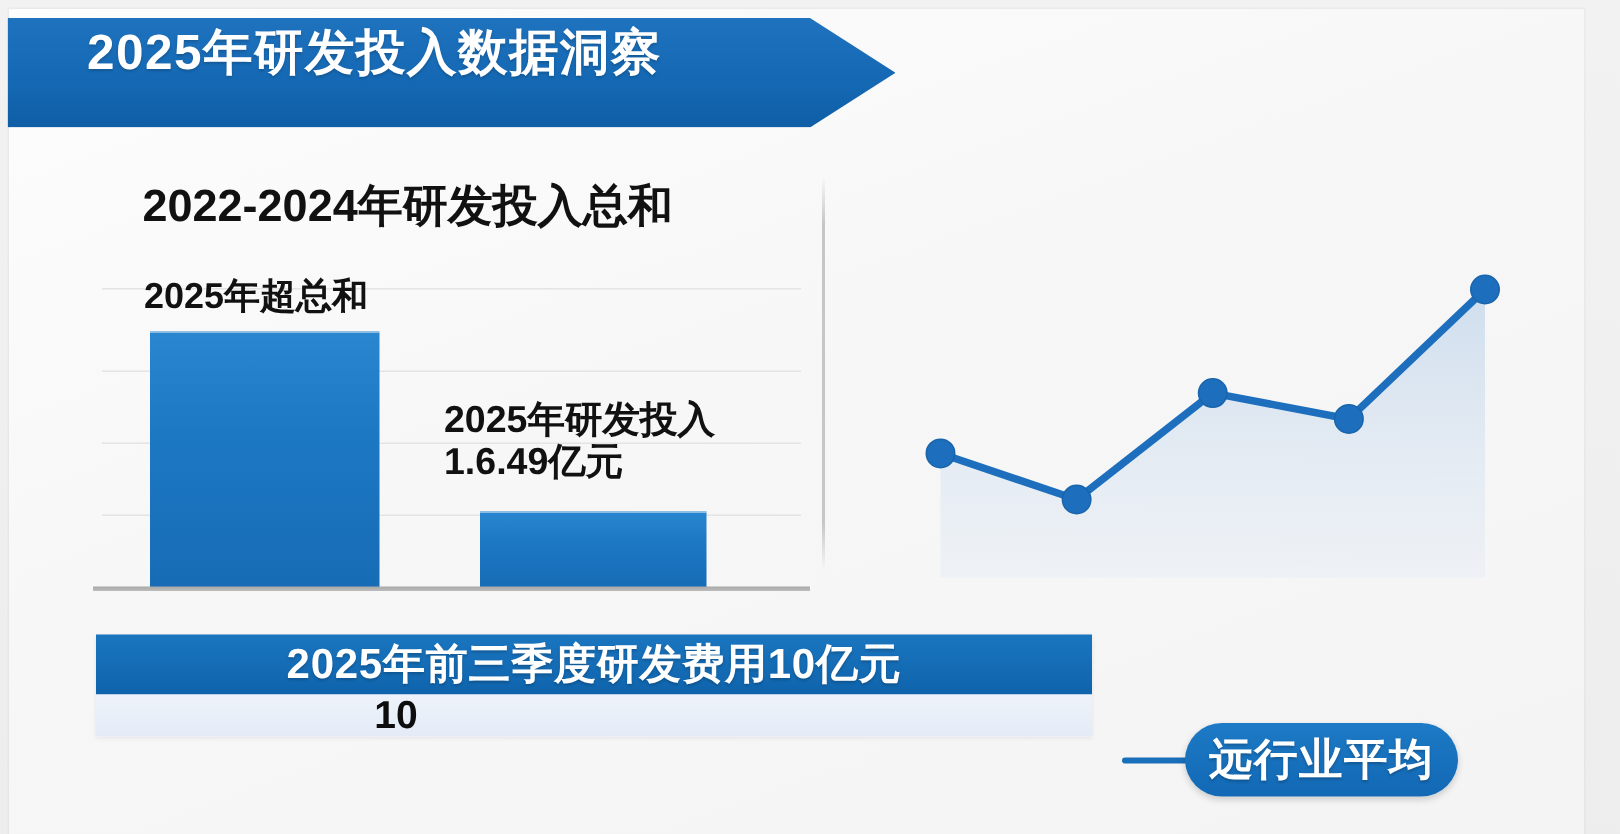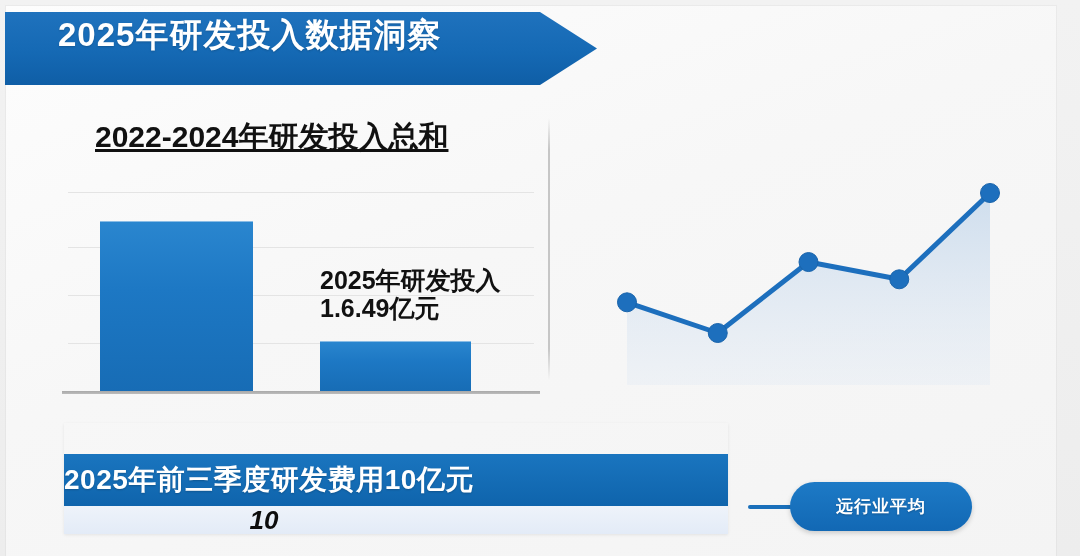--- a/index.html
+++ b/index.html
@@ -43,28 +43,27 @@
     position:absolute;left:548px;top:118px;width:2px;height:262px;
     background:linear-gradient(180deg,rgba(190,190,190,0) 0%,#c6c6c6 12%,#c6c6c6 88%,rgba(190,190,190,0) 100%);
   }
 
   
   .left-panel{position:absolute;left:0;top:0;width:548px;height:410px;}
   .left-heading{
     position:absolute;left:95px;top:117px;
     font-size:30px;font-weight:bold;color:#111;white-space:nowrap;
     letter-spacing:0px;
-    text-decoration:underline;
   }
   .bar-label-a{
     position:absolute;left:96px;top:181px;
     font-size:24px;font-weight:bold;color:#111;white-space:nowrap;
   }
   .bar-label-b{
-    position:absolute;left:320px;top:266px;width:190px;
+    position:absolute;left:296px;top:266px;width:190px;
     font-size:25px;font-weight:bold;color:#111;line-height:1.13;
     text-align:left;
   }
   .lgrid{position:absolute;left:68px;width:466px;height:1px;background:#e4e4e4;}
   .lgrid.g1{top:192px;} .lgrid.g2{top:247px;} .lgrid.g3{top:295px;} .lgrid.g4{top:343px;}
   .laxis{
     position:absolute;left:62px;top:391px;width:478px;height:3px;
     background:linear-gradient(180deg,#a9a9a9,#bcbcbc);
   }
   .bar{
@@ -83,32 +82,31 @@
   }
   #linechart{position:absolute;left:0;top:0;width:1080px;height:556px;pointer-events:none;}
 
   
   .table{
     position:absolute;left:64px;top:423px;width:664px;
     box-shadow:0 1px 3px rgba(0,0,0,0.08);
   }
   .trow{width:100%;position:relative;box-sizing:border-box;}
   .thead{
-    height:52px;
+    height:40px;
     background:linear-gradient(180deg,#1a75bf 0%,#0f64ac 100%);
-    display:flex;align-items:center;margin-top:31px;
+    display:flex;align-items:center;justify-content:center;
   }
   .thead-text{
     font-size:28px;font-weight:bold;color:#fff;letter-spacing:0.5px;
     text-shadow:0 1px 2px rgba(0,0,0,0.2);white-space:nowrap;
   }
   .trow1{
     height:28px;
     background:linear-gradient(180deg,#eef3fa 0%,#e3ebf7 100%);
-    font-style:italic;
   }
   .trow2{
     height:43px;
     background:linear-gradient(180deg,#d3dcee 0%,#c9d4e9 100%);
   }
   .cell-label{
     position:absolute;left:76px;top:50%;transform:translateY(-50%);
     font-size:27px;font-weight:bold;color:#0d0d0d;white-space:nowrap;
   }
   .cell-value{
@@ -124,21 +122,21 @@
     background:#1a6fba;border-radius:2px;
   }
   .legend-pill{
     position:absolute;left:790px;top:482px;width:182px;height:49px;
     border-radius:25px;
     background:linear-gradient(180deg,#1d7ac6 0%,#1268b4 100%);
     box-shadow:0 2px 5px rgba(0,0,0,0.18);
     display:flex;align-items:center;justify-content:center;
   }
   .legend-text{
-    font-size:17px;font-weight:bold;color:#ffffff;letter-spacing:1px;
+    font-size:29px;font-weight:bold;color:#ffffff;letter-spacing:1px;
     text-shadow:0 1px 2px rgba(0,0,0,0.22);white-space:nowrap;
   }
 </style>
 </head>
 <body>
 
 <div id="canvas">
   <div class="card"></div>
 
   <div class="banner"></div>
@@ -149,20 +147,21 @@
   <div class="left-panel">
     <div class="lgrid g1"></div>
     <div class="lgrid g2"></div>
     <div class="lgrid g3"></div>
     <div class="lgrid g4"></div>
     <div class="bar tall"></div>
     <div class="bar short"></div>
     <div class="laxis"></div>
   </div>
   <div class="left-heading">2022-2024年研发投入总和</div>
+  <div class="bar-label-a">2025年超总和</div>
   <div class="bar-label-b">2025年研发投入1.6.49亿元</div>
 
   <div class="right-panel">
     
     
     
     
     
   </div>
 

